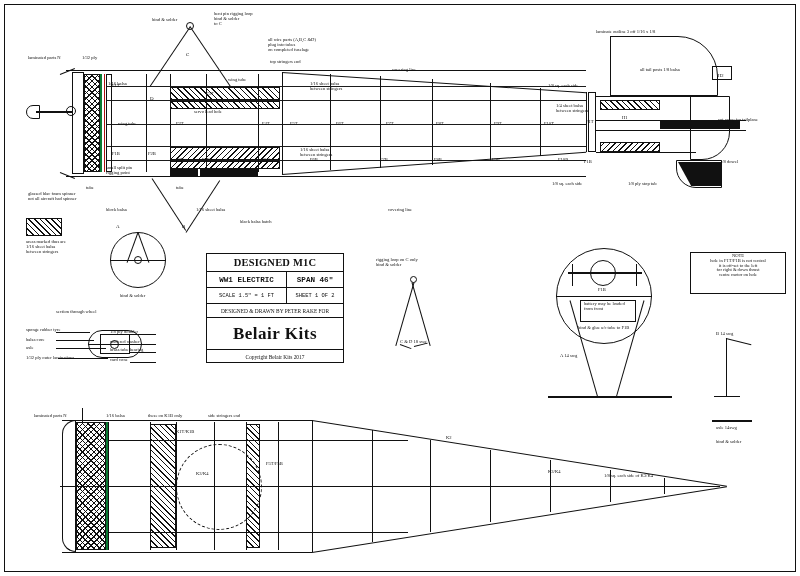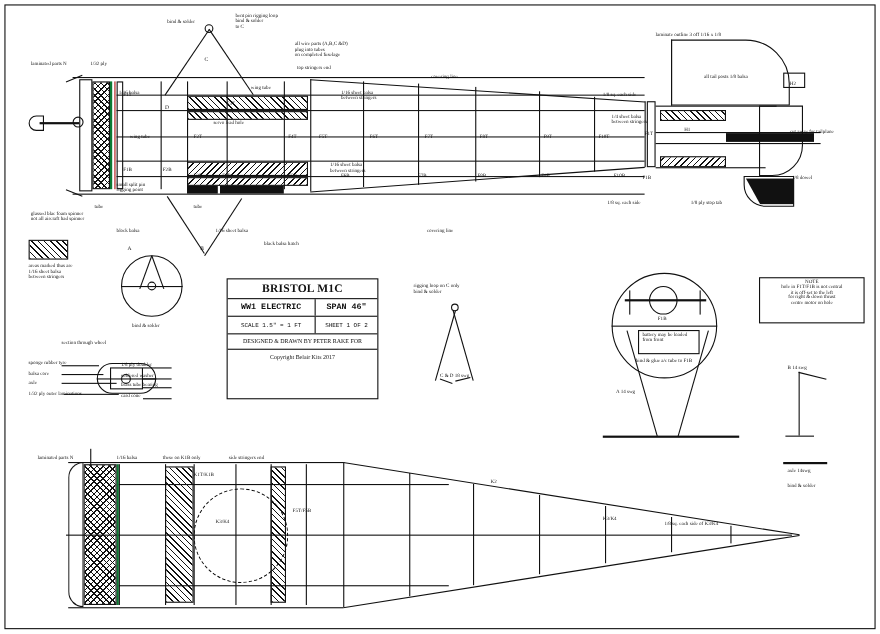--- a/index.html
+++ b/index.html
@@ -180,40 +180,43 @@
   <div class="t tiny2" style="left:622px;top:116px;">H1</div>
   <div class="t tiny2" style="left:718px;top:74px;">H2</div>
 
   <div class="t lbl" style="left:186px;top:52px;">C</div>
   <div class="t lbl" style="left:150px;top:96px;">D</div>
   <div class="t lbl" style="left:116px;top:224px;">A</div>
   <div class="t lbl" style="left:182px;top:224px;">B</div>
 
   <div id="title">
     <div class="row" style="height:18px;">
-      <span class="ttl">BRISTOL M1C</span>
+      <span class="ttl">DESIGNED M1C</span>
     </div>
     <div class="row" style="height:16px;padding:0;">
       <div class="cell" style="flex:1;">
         <span class="sub">WW1 ELECTRIC</span>
       </div>
       <div class="cell vline" style="flex:0 0 56px;">
         <span class="sub">SPAN 46"</span>
       </div>
     </div>
     <div class="row" style="height:16px;padding:0;">
       <div class="cell" style="flex:1;">
         <span class="tiny">SCALE 1.5" = 1 FT</span>
       </div>
       <div class="cell vline" style="flex:0 0 56px;">
         <span class="tiny">SHEET 1 OF 2</span>
       </div>
     </div>
     <div class="row" style="height:14px;">
       <span class="tiny">DESIGNED &amp; DRAWN BY PETER RAKE FOR</span>
+    </div>
+    <div class="row" style="height:32px;">
+      <span class="brand">Belair Kits</span>
     </div>
     <div class="row" style="height:14px;border-bottom:none;">
       <span class="tiny">Copyright Belair Kits 2017</span>
     </div>
   </div>
 
   <div class="ln" style="left:88px;top:344px;width:54px;height:1px;"></div>
   <div class="box" style="left:88px;top:330px;width:54px;height:28px;border-radius:14px;"></div>
   <div class="box" style="left:100px;top:334px;width:30px;height:20px;"></div>
   <div class="circ" style="left:110px;top:340px;width:9px;height:9px;"></div>

